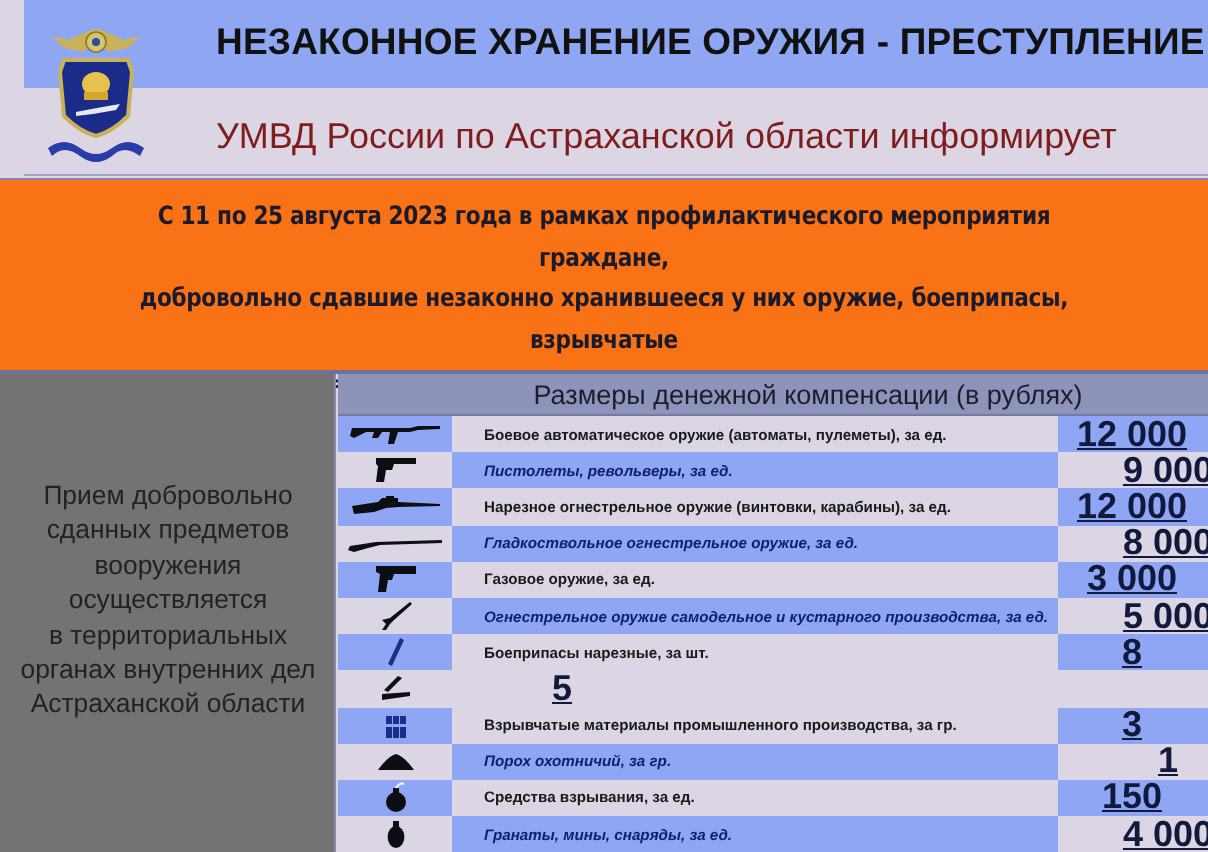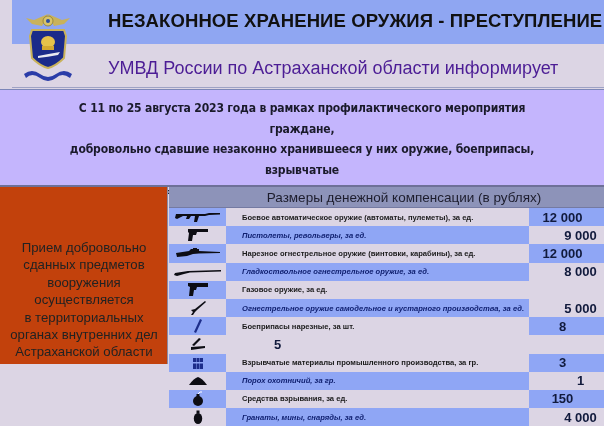--- a/index.html
+++ b/index.html
@@ -4,34 +4,34 @@
 <style>
   * { box-sizing: border-box; margin: 0; padding: 0; }
   html, body { width: 604px; height: 426px; overflow: hidden; background: #dcd5e4; }
   body { font-family: "Liberation Sans", "DejaVu Sans", sans-serif; position: relative; }
 
   .header { position: absolute; left: 12px; top: 0; width: 604px; height: 88px; }
   .header-top { position: absolute; left: 0; top: 0; width: 604px; height: 44px; background: #8fa6f2; }
   .header-bottom { position: absolute; left: 0; top: 44px; width: 604px; height: 44px; background: #dcd5e4; border-bottom: 1px solid #9ea2c4; }
   .emblem { position: absolute; left: 8px; top: 10px; width: 56px; height: 74px; }
   .title { position: absolute; left: 96px; top: 10px; font-size: 18.5px; font-weight: bold; color: #111; letter-spacing: 0.1px; white-space: nowrap; }
-  .subtitle { position: absolute; left: 96px; top: 58px; font-size: 18px; color: #4c1d95; white-space: nowrap; }
-
-  .info { position: absolute; left: 0; top: 89px; width: 604px; height: 98px; background: #c4b5fd; border-top: 1px solid #7c86b8; border-bottom: 2px solid #6e7098; }
+  .subtitle { position: absolute; left: 96px; top: 58px; font-size: 18px; color: #7f1d1d; white-space: nowrap; }
+
+  .info { position: absolute; left: 0; top: 89px; width: 604px; height: 98px; background: #f97316; border-top: 1px solid #7c86b8; border-bottom: 2px solid #6e7098; }
   .info-text { position: absolute; left: 14px; top: 8px; width: 576px; text-align: center; font-family: "DejaVu Sans", sans-serif; font-weight: bold; font-size: 12.6px; line-height: 20.5px; color: #1a1a2a; transform: scaleX(0.86); transform-origin: center top; letter-spacing: -0.2px; }
 
-  .left-panel { position: absolute; left: 0; top: 187px; width: 168px; height: 177px; background: #c2410c; border-right: 1px solid #8a8aa6; }
+  .left-panel { position: absolute; left: 0; top: 187px; width: 168px; height: 239px; background: #737373; border-right: 1px solid #8a8aa6; }
   .left-text { position: absolute; left: 0; top: 52px; width: 168px; text-align: center; font-size: 13.2px; line-height: 17.4px; color: #222; }
 
   .table { position: absolute; left: 169px; top: 187px; width: 470px; height: 239px; }
   .thead { height: 21px; background: #8d93b9; color: #1d1d2d; font-size: 13.5px; text-align: center; line-height: 21px; border-bottom: 1px solid #747aa2; }
   .row { display: flex; height: 18.2px; }
   .cell-icon { width: 57px; display: flex; align-items: center; justify-content: center; }
   .cell-desc { width: 303px; padding-left: 16px; font-size: 7.6px; font-weight: bold; display: flex; align-items: center; white-space: nowrap; overflow: hidden; }
-  .cell-val { width: 75px; text-align: right; padding-right: 8px; font-size: 13px; font-weight: bold; font-family: "Liberation Sans", sans-serif; color: #111a3c; display: flex; align-items: center; justify-content: center; }
+  .cell-val { width: 75px; text-align: right; padding-right: 8px; font-size: 18px; font-weight: bold; font-family: "Liberation Sans", sans-serif; color: #111a3c; display: flex; align-items: center; justify-content: flex-end; text-decoration: underline; }
   .cell-val span { display: inline-block; width: 60px; text-align: center; }
 
   .odd .cell-icon { background: #8fa6f5; }
   .odd .cell-desc { background: #dcd5e4; color: #1a1a1a; }
   .odd .cell-val { background: #8fa6f5; }
   .even .cell-icon { background: #dcd5e4; }
   .even .cell-desc { background: #8fa6f5; color: #102070; font-style: italic; }
   .even .cell-val { background: #dcd5e4; margin-left: 18px; }
 
   .ico { fill: #0d0d14; }
@@ -133,20 +133,23 @@
       </div>
   </div>
 
   <div class="row odd">
     <div class="cell-icon">
       <svg width="22" height="15" viewBox="0 0 22 15">
           <path class="ico" d="M1 1 L21 1 L21 5 L10 5 L9 8 L7 8 L6 14 L2 14 L3 5 L1 4 Z"></path>
         </svg>
     </div>
     <div class="cell-desc">Газовое оружие, за ед.</div>
+    <div class="cell-val">
+        <span>3 000</span>
+      </div>
   </div>
 
   <div class="row even">
     <div class="cell-icon">
       <svg width="18" height="16" viewBox="0 0 18 16">
           <path class="ico" d="M2 15 L4 12 L2 10 L6 9 L16 1 L17 2 L8 10 L6 12 L4 15 Z"></path>
         </svg>
     </div>
     <div class="cell-desc">Огнестрельное оружие самодельное и кустарного производства, за ед.</div>
     <div class="cell-val">

